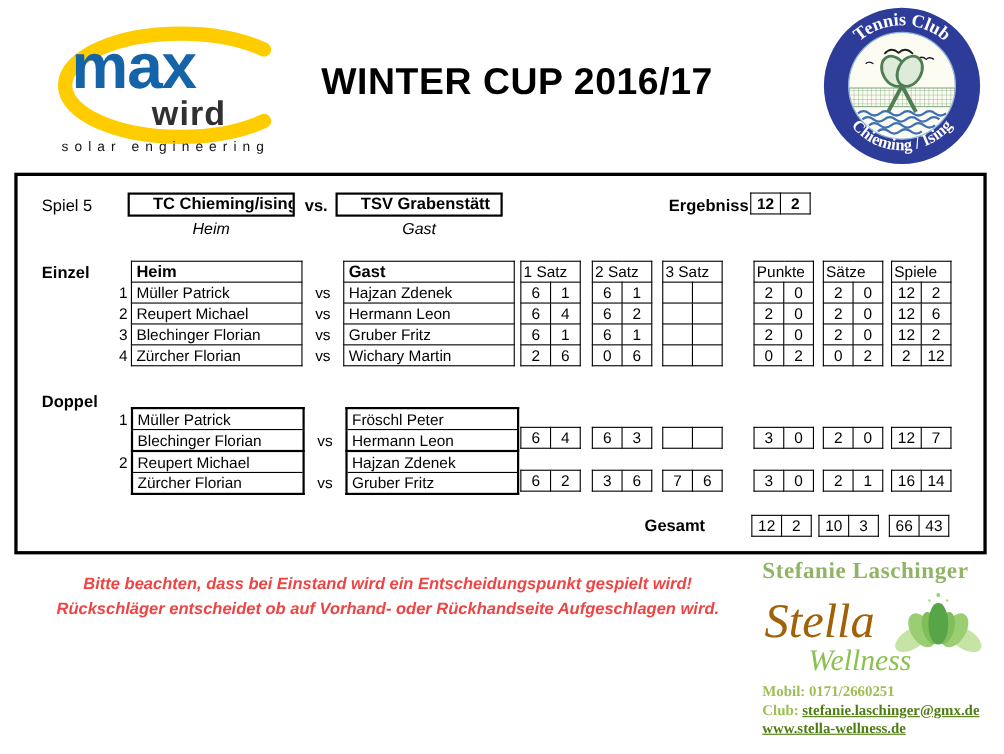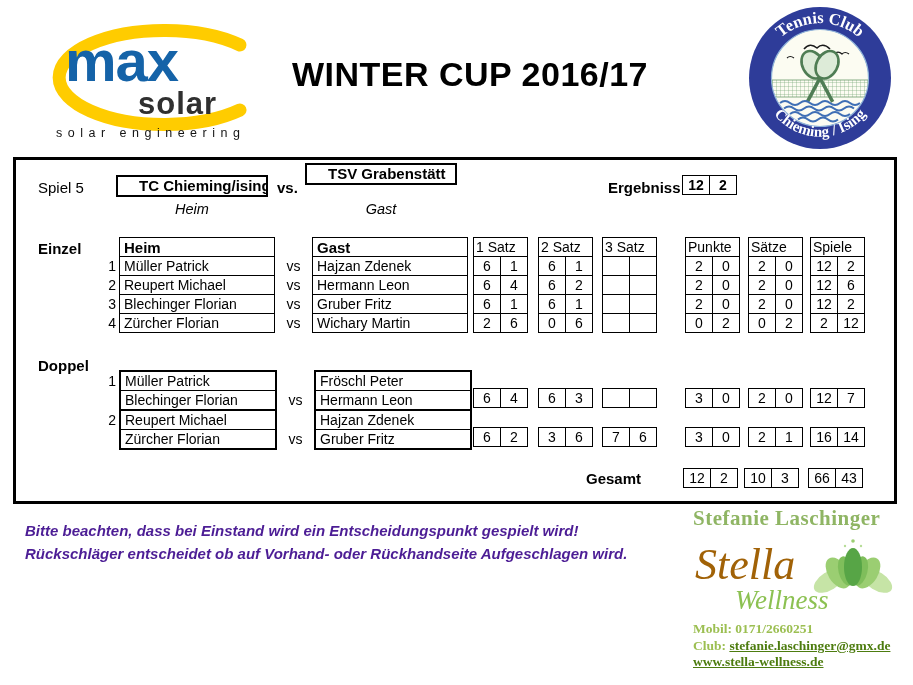--- a/index.html
+++ b/index.html
@@ -40,22 +40,22 @@
   .sg td.hdr{text-align:left;padding-left:2px;margin-top:32px;}
   .sg td.b{font-weight:bold;}
   
   .dbl td.name{border:1px solid #000;}
   .dbl tr.t0 td.name{border-top-width:2px;border-left-width:2px;border-right-width:2px;}
   .dbl tr.t1 td.name{border-bottom-width:2px;border-left-width:2px;border-right-width:2px;}
   .dbl tr.t2 td.name{border-top-width:2px;border-left-width:2px;border-right-width:2px;}
   .dbl tr.t3 td.name{border-bottom-width:2px;border-left-width:2px;border-right-width:2px;}
 
   
-  .note{position:absolute;left:25px;top:519px;width:655px;
-        font-weight:bold;font-style:italic;font-size:15px;line-height:23px;color:#4c1d95;}
+  .note{position:absolute;left:25px;top:519px;width:655px;text-align:center;
+        font-weight:bold;font-style:italic;font-size:15px;line-height:23px;color:#ef4444;}
   .contact-name{position:absolute;left:693px;top:506px;font-family:"Liberation Serif",serif;
                 font-weight:bold;font-size:21px;color:#8FB564;letter-spacing:0.5px;}
   .stella{position:absolute;left:695px;top:535px;width:205px;height:92px;}
   .stella-word{position:absolute;left:0;top:8px;font-family:Liberation Serif, serif;
                font-style:italic;font-size:44px;color:#a16207;line-height:1;text-align:center;}
   .stella svg{position:absolute;left:112px;top:0;}
   .wellness-word{position:absolute;left:40px;top:52px;font-family:"Liberation Serif",serif;
                  font-style:italic;font-size:27px;color:#8CC152;line-height:1;}
   .contact{position:absolute;left:693px;top:621px;font-family:"Liberation Serif",serif;
            font-weight:bold;font-size:13.5px;line-height:16.5px;color:#9CBF52;}
@@ -64,21 +64,21 @@
 </head>
 <body>
 
 <div class="page">
 
   <div class="maxlogo">
     <svg width="265" height="112" viewBox="0 0 265 112">
       <path d="M 230,25 A 105,47 0 1 0 230,90" fill="none" stroke="#FFCC00" stroke-width="13" stroke-linecap="round"></path>
     </svg>
     <div class="max-word">max</div>
-    <div class="solar-word">solar</div>
+    <div class="solar-word">wird</div>
     <div class="tagline">solar engineering</div>
   </div>
 
   <div class="title">WINTER CUP 2016/17</div>
 
   <svg class="clublogo" width="150" height="150" viewBox="-75 -75 150 150">
     <defs>
       <clipPath id="inner">
           <circle r="48"></circle>
         </clipPath>
@@ -119,21 +119,21 @@
     <text font-size="15" font-weight="bold" fill="#ffffff" font-family="Liberation Serif, serif">
       <textPath href="#arcBot" startOffset="50%" text-anchor="middle">Chieming / Ising</textPath>
     </text>
   </svg>
 
   <div class="mainbox">
 
     <div class="lbl" style="left:22px;top:19px;">Spiel 5</div>
     <div class="teambox" style="left:100px;top:15px;">TC Chieming/ising</div>
     <div class="lbl bold" style="left:261px;top:19px;">vs.</div>
-    <div class="teambox" style="left:289px;top:3px;">TSV Grabenstätt</div>
+    <div class="teambox" style="left:289px;top:15px;">TSV Grabenstätt</div>
     <div class="caption" style="left:100px;top:41px;">Heim</div>
     <div class="caption" style="left:289px;top:41px;">Gast</div>
     <div class="lbl bold" style="left:592px;top:19px;">Ergebniss</div>
     <table class="sg" style="left:666px;top:15px;">
       <tbody>
           <tr>
         <td class="b">12</td>
         <td class="b">2</td>
       </tr>
     </tbody>

